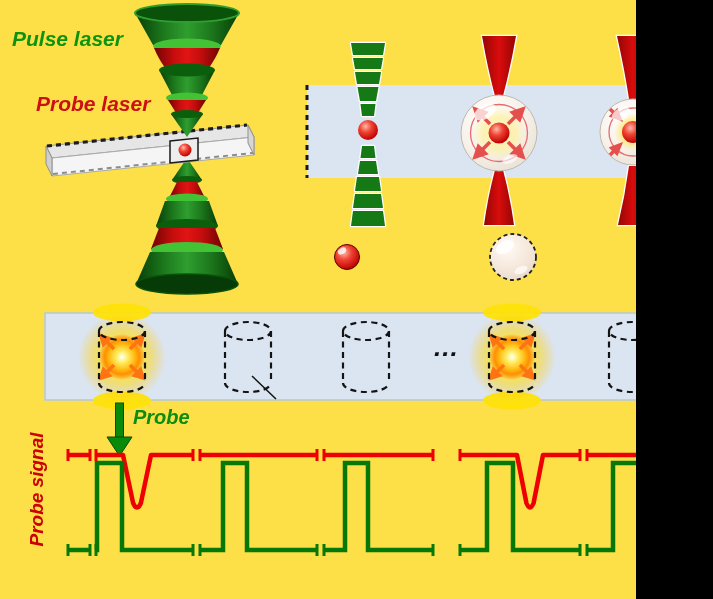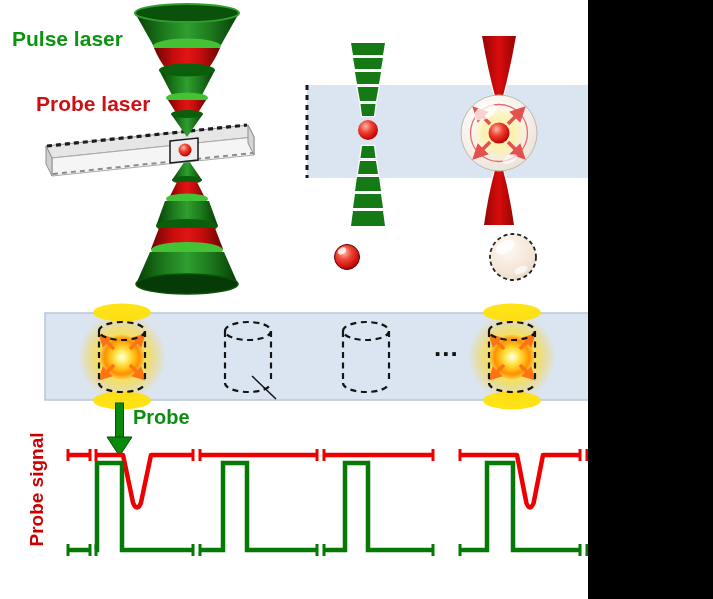--- a/index.html
+++ b/index.html
@@ -1,17 +1,17 @@
 <!DOCTYPE html>
 <html><head>
 <meta charset="utf-8">
 <style>
   html,body{margin:0;padding:0;background:#000;}
-  #stage{position:relative;width:588px;height:599px;background:#ffffff;overflow:hidden;
-         font-family:"Liberation Sans",sans-serif;}
+  #stage{position:relative;width:636px;height:599px;background:#fde047;overflow:hidden;
+         font-family:"Liberation Sans",sans-serif;font-style:italic;}
   .lbl{position:absolute;font-weight:bold;white-space:nowrap;}
   #pulse-laser-label{left:12px;top:27px;font-size:21px;color:#0c9410;}
   #probe-laser-label{left:36px;top:92px;font-size:21px;color:#cb1114;text-align:center;}
   #pulse-arrow-label{left:133px;top:406px;font-size:20px;color:#0c8c10;}
   #signal-axis-label{left:26px;top:562px;width:145px;font-size:19px;color:#cc0000;
                      transform-origin:0 0;transform:rotate(-90deg);text-align:center;}
   #ellipsis-label{left:434px;top:332px;font-size:26px;color:#111;letter-spacing:1px;}
   svg{position:absolute;left:0;top:0;}
 </style>
 </head>

